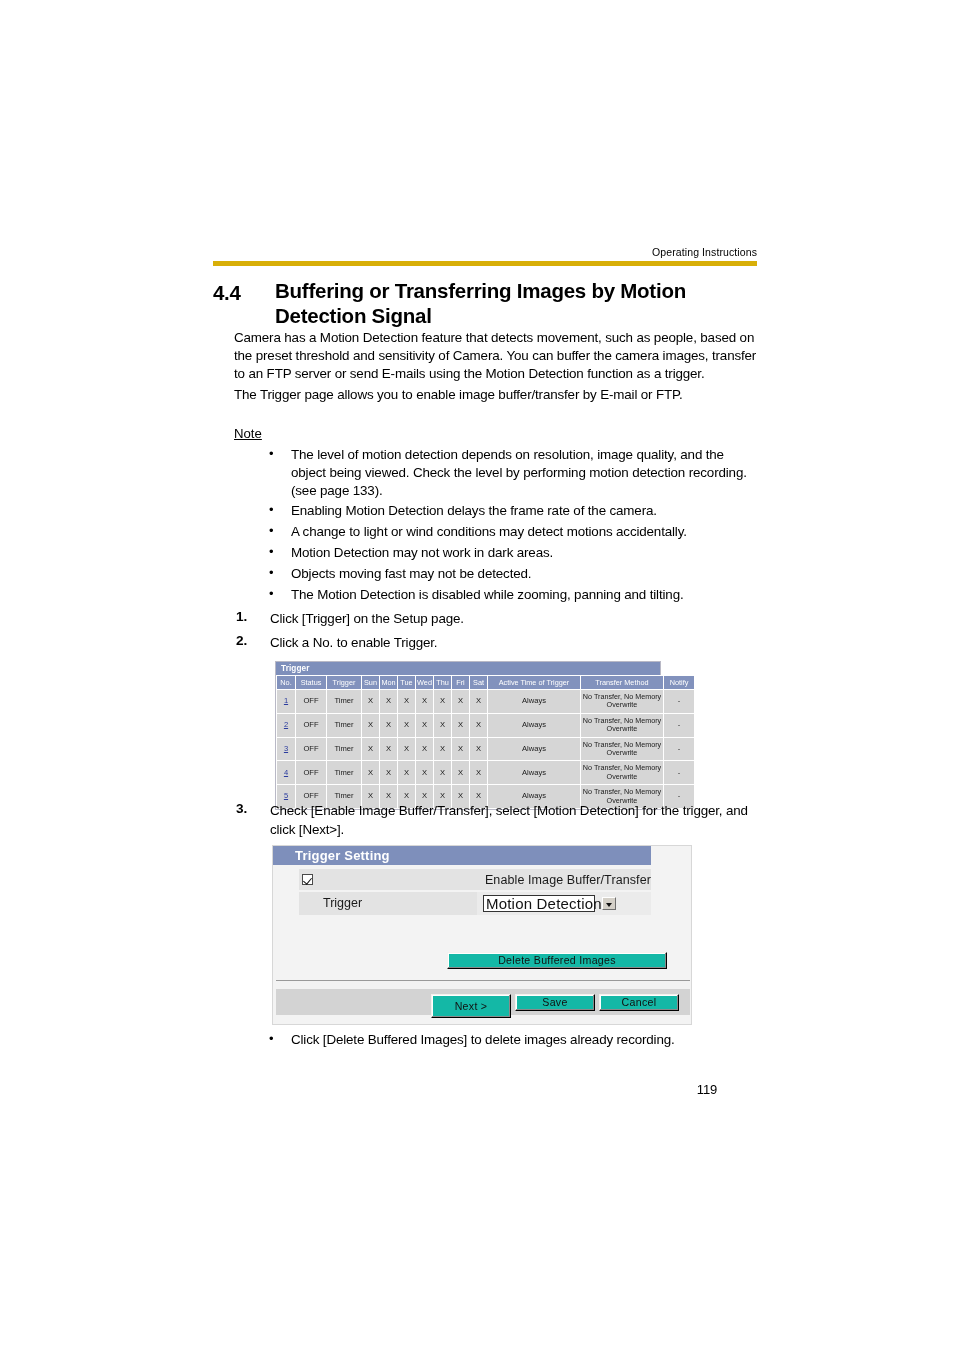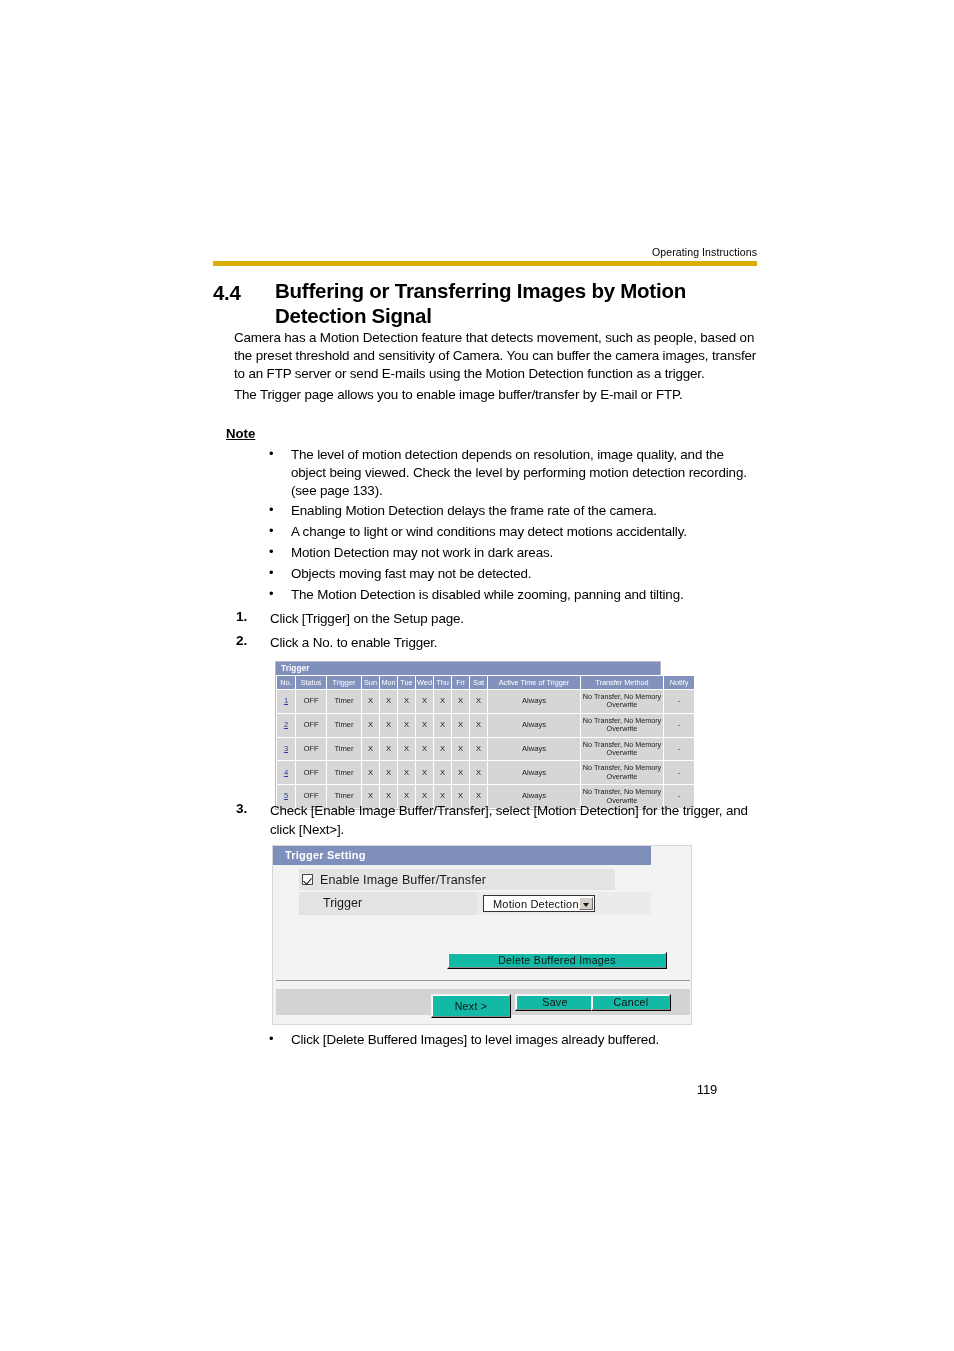--- a/index.html
+++ b/index.html
@@ -78,24 +78,24 @@
     margin: 0;
     font-size: 13.4px;
     line-height: 17.8px;
     letter-spacing: -0.15px;
   }
   .body-p + .body-p { margin-top: 4px; }
 
   
   .note-head {
     position: absolute;
-    left: 226px;
+    left: 234px;
     top: 426px;
     font-size: 13.2px;
-    font-weight: bold;
+    font-weight: normal;
     text-decoration: underline;
   }
   .note-list {
     position: absolute;
     left: 267px;
     top: 446px;
     width: 492px;
     margin: 0;
     padding: 0;
     list-style: none;
@@ -212,38 +212,39 @@
     box-sizing: border-box;
   }
   .dlg-title {
     position: absolute;
     left: 0;
     top: 0;
     width: 378px;
     height: 19px;
     background: #7e8fbb;
     color: #ffffff;
-    font-size: 11px;
+    font-size: 13px;
     font-weight: bold;
     line-height: 19px;
-    padding-left: 12px;
+    padding-left: 22px;
     box-sizing: border-box;
     letter-spacing: 0.2px;
   }
   .dlg-row-check {
     position: absolute;
     left: 26px;
     top: 23px;
-    width: 316px;
+    width: 352px;
     height: 21px;
     background: #e3e3e3;
     display: flex;
     align-items: center;
     padding-left: 3px;
     box-sizing: border-box;
+    justify-content: space-between;
   }
   .checkbox {
     width: 11px;
     height: 11px;
     background: #ffffff;
     border: 1px solid #4a4a4a;
     box-sizing: border-box;
     position: relative;
     margin-right: 7px;
     flex: 0 0 auto;
@@ -293,23 +294,23 @@
     top: 3px;
     width: 112px;
     height: 17px;
     background: #ffffff;
     border: 1px solid #333333;
     box-sizing: border-box;
     display: flex;
     align-items: center;
   }
   .select-box .sel-text {
-    font-size: 11px;
+    font-size: 15px;
     color: #111;
-    padding-left: 9px;
+    padding-left: 2px;
     flex: 1 1 auto;
     white-space: nowrap;
     letter-spacing: 0.2px;
   }
   .select-box .sel-arrow {
     width: 14px;
     height: 13px;
     background: #d4d0c8;
     border: 1px solid #6d6d6d;
     border-top-color: #ffffff;
@@ -378,21 +379,21 @@
   }
   .btn-save {
     position: absolute;
     left: 242px;
     top: 148px;
     width: 80px;
     height: 17px;
   }
   .btn-cancel {
     position: absolute;
-    left: 318px;
+    left: 326px;
     top: 148px;
     width: 80px;
     height: 17px;
   }
 
   
   .tail-bullet {
     position: absolute;
     left: 267px;
     top: 1031px;
@@ -584,18 +585,18 @@
 
     <div class="dlg-divider"></div>
     <div class="dlg-footer"></div>
 
     <div class="btn btn-next">Next &gt;</div>
     <div class="btn btn-save">Save</div>
     <div class="btn btn-cancel">Cancel</div>
   </div>
 
   <div class="tail-bullet">
-    <span class="bullet">•</span><span>Click [Delete Buffered Images] to level images already buffered.</span>
+    <span class="bullet">•</span><span>Click [Delete Buffered Images] to delete images already recording.</span>
   </div>
 
   <div class="page-num">119</div>
 
 </div>
 
 </body></html>

